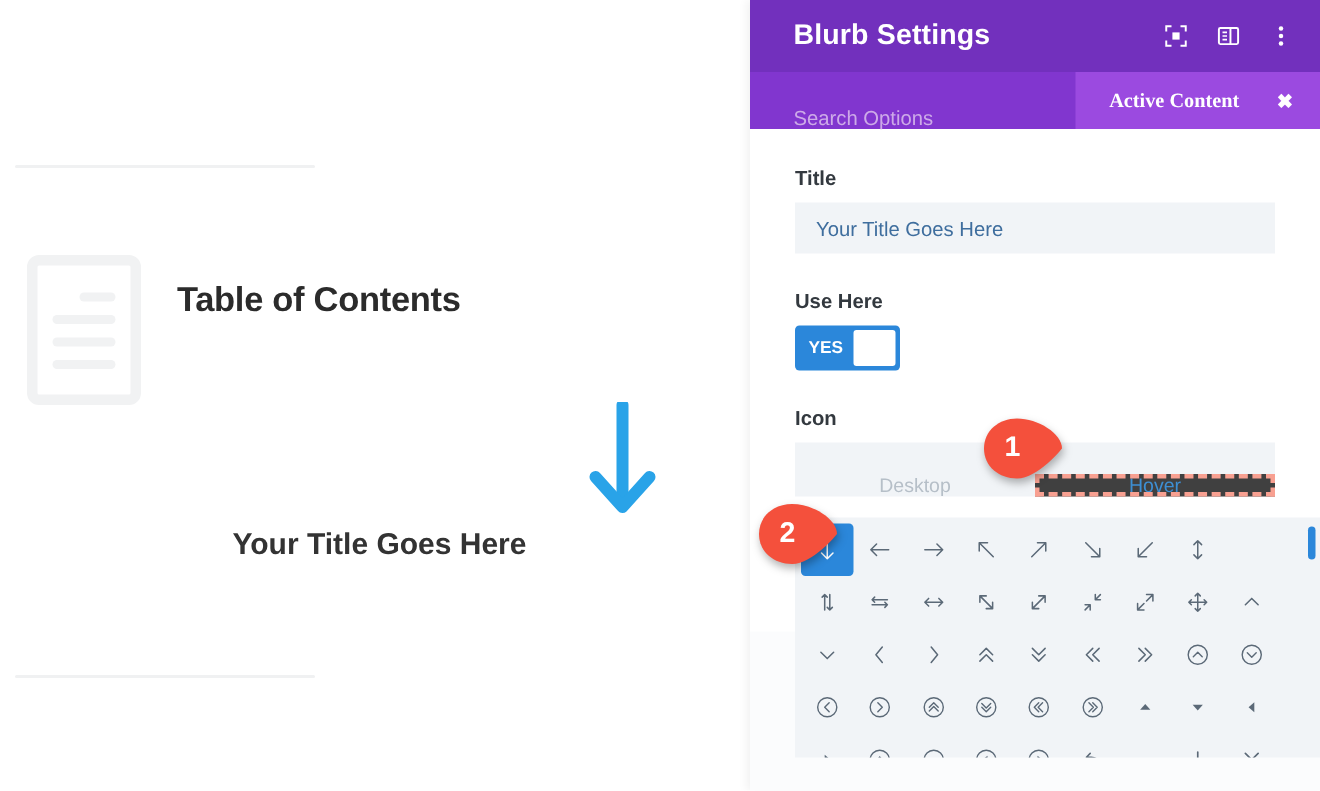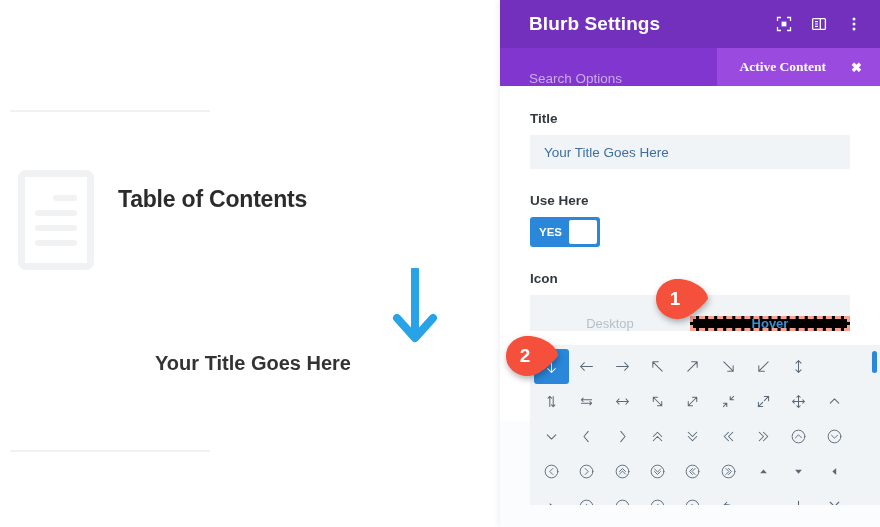--- a/index.html
+++ b/index.html
@@ -114,21 +114,21 @@
     display: flex; height: 36px; background: #f1f4f7; margin-top: 9px;
     position: relative;
     align-items: flex-end;
   }
   .tab {
     flex: 1; display: flex; align-items: center; justify-content: center;
     font-size: 13px; cursor: pointer;
   }
   .tab.inactive { color: #b6bfc8; }
   .tab.active {
-    background: #000000; color: #3d8fd4; font-weight: bold;
+    background: #404040; color: #3d8fd4; font-weight: normal;
     outline: 3px dashed #f8a091; outline-offset: -3px;
   }
 
   
   .icon-grid-wrap {
     margin-top: 14px; background: #f1f4f7; position: relative;
     height: 160px; margin-left: 0; margin-right: -30px; padding-right: 14px;
     overflow: hidden;
   }
   .icon-grid {

